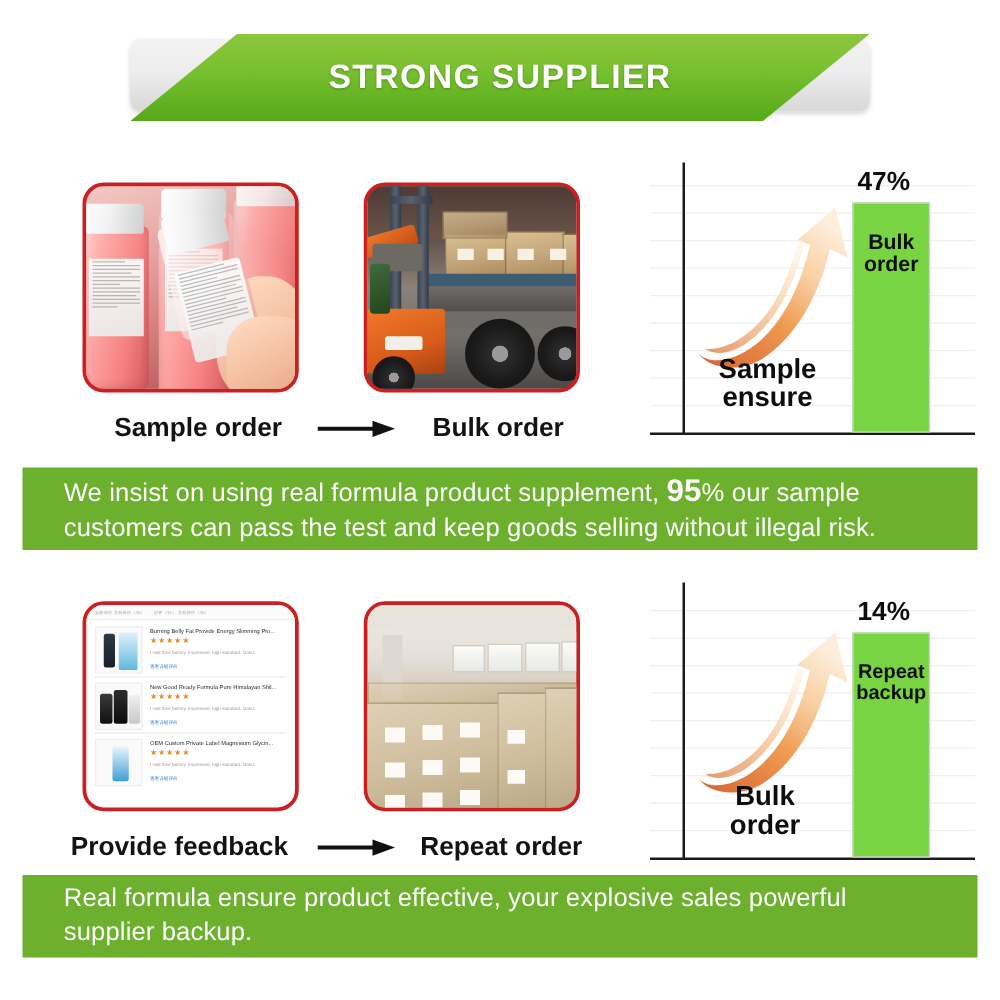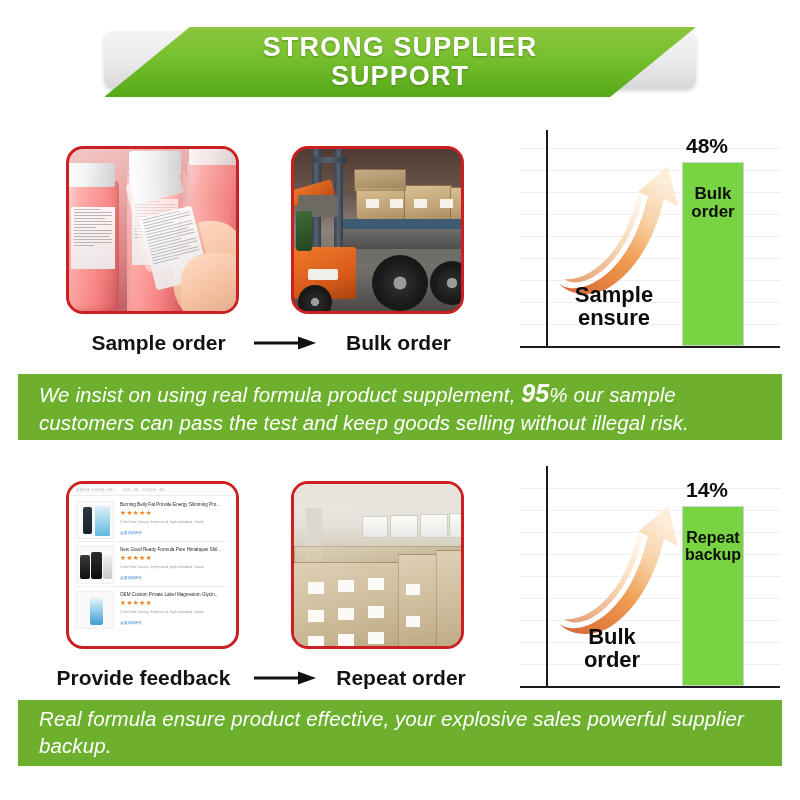--- a/index.html
+++ b/index.html
@@ -247,41 +247,39 @@
   
   .green-banner {
     position: absolute;
     background: #6cb02e;
     color: #ffffff;
     box-sizing: border-box;
     display: flex;
     align-items: center;
   }
   .green-banner p {
-    margin: 4px;
+    margin: 16px;
     font-size: 20.5px;
     line-height: 1.3;
     font-weight: 400;
     letter-spacing: .1px;
-    font-style: italic;
   }
   .green-banner b {
     font-size: 25px;
     font-weight: bold;
   }
 </style>
 </head>
 <body>
 
 <div class="header-banner">
   <div class="hb-gray"></div>
   <div class="hb-green"></div>
   <div class="hb-title">
     <span>STRONG SUPPLIER</span>
-    <span>SUPPORT</span>
   </div>
 </div>
 
 <div class="photo-card ph-bottles" style="left:66px; top:146px; width:173px; height:168px;">
 
   <div class="bot bot-body" style="left:-6px; top:32px; width:56px; height:130px;"></div>
   <div class="bot bot-cap" style="left:-4px; top:14px; width:50px; height:24px;"></div>
   <div class="bot-label" style="left:2px; top:58px; width:44px; height:62px;">
     <i style="width:60%"></i>
       <i></i>
@@ -413,21 +411,21 @@
       </linearGradient>
     </defs>
     <path d="M2,116 C10,126 30,124 48,110 C70,93 84,64 92,30 L82,26 L112,0 L122,40 L108,33 C99,72 80,104 54,121 C36,132 12,130 2,116 Z" fill="url(#g1)"></path>
     <path d="M8,113 C18,120 33,116 47,104 C66,88 79,62 87,31 L82,29 C74,60 62,84 44,99 C30,111 17,114 8,113 Z" fill="url(#g1b)" opacity="0.85"></path>
   </svg>
 
   <div class="bar" style="left:162px; top:32px; width:62px; height:184px;">
     <div class="bar-label" style="top:22px; font-size:17px; white-space:pre-line;">Bulk
 order</div>
   </div>
-  <div class="pct" style="left:166px; top:4px;">48%</div>
+  <div class="pct" style="left:166px; top:4px;">47%</div>
   <div class="base-label" style="left:34px; top:154px; width:120px; font-size:22px;">Sample
 ensure</div>
 </div>
 
 <div class="green-banner" style="left:18px; top:374px; width:764px; height:66px; padding:0 17px;">
   <p><span>We insist on using real formula product supplement, </span><b>95</b><span>% our sample customers can pass the test and keep goods selling without illegal risk.</span></p>
 </div>
 
 <div class="photo-card ph-feedback" style="left:66px; top:481px; width:173px; height:168px;">
   <div class="fb-topbar">

